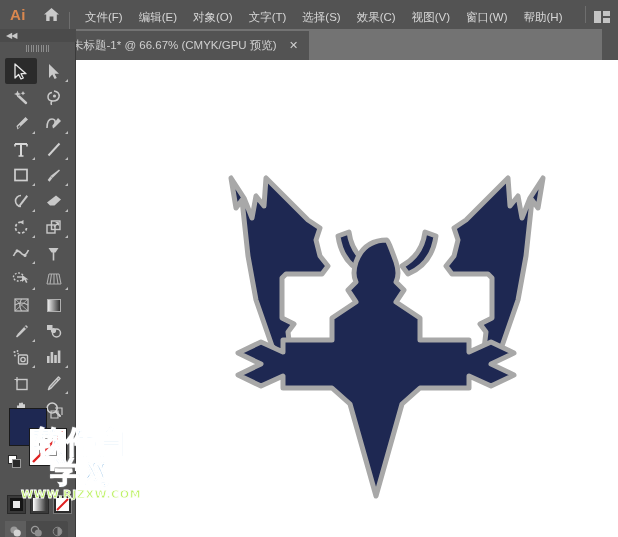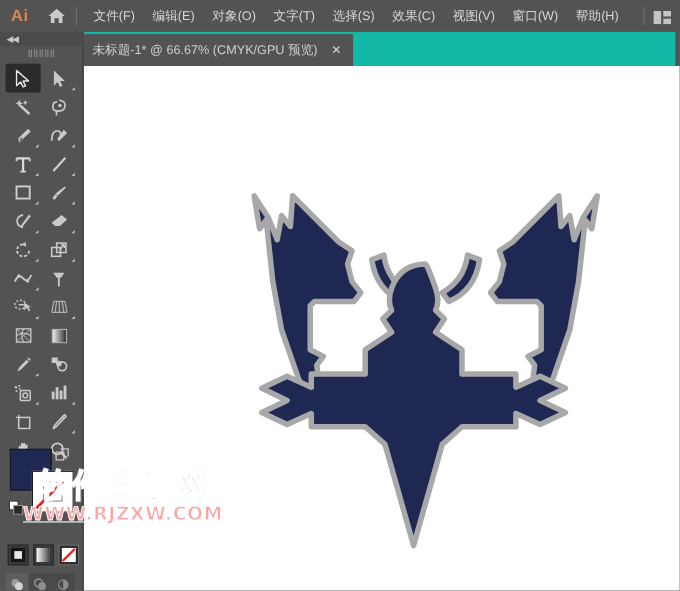--- a/index.html
+++ b/index.html
@@ -8,21 +8,21 @@
     overflow: hidden;
     background: #535353;
     font-family: "Liberation Sans", "DejaVu Sans", sans-serif;
   }
   #app { position: relative; width: 618px; height: 537px; }
 
   
   #menubar {
     position: absolute; left: 0; top: 0; width: 618px; height: 29px;
     background: #535353;
-    display: flex; align-items: center;
+    display: flex; align-items: flex-end;
   }
   #ai-logo {
     width: 36px; height: 29px;
     display: flex; align-items: center; justify-content: center;
     color: #d9874f; font-size: 15px; font-weight: bold;
     letter-spacing: 0.5px;
   }
   #home-icon {
     width: 30px; height: 29px;
     display: flex; align-items: center; justify-content: center;
@@ -36,22 +36,22 @@
     padding: 4px 8px; white-space: nowrap; cursor: default;
   }
   #ws-icon {
     position: absolute; right: 8px; top: 9px;
     width: 16px; height: 12px;
   }
   #ws-sep { position:absolute; right: 32px; top: 6px; width:1px; height:17px; background:#6e6e6e; }
 
   
   #tabbar {
-    position: absolute; left: 72px; top: 29px; width: 542px; height: 31px;
-    background: #14b8a6;
+    position: absolute; left: 60px; top: 29px; width: 542px; height: 31px;
+    background: #737373;
   }
   #doc-tab {
     position: absolute; left: 0; top: 2px; height: 29px;
     background: #535353;
     display: flex; align-items: center;
     padding: 0 4px 0 12px;
   }
   #doc-tab-title {
     color: #cfcfcf; font-size: 11.5px; white-space: nowrap;
   }
@@ -159,25 +159,24 @@
   }
   #wm-cn {
     font-size: 30px; font-weight: bold; color: #1878c8;
     letter-spacing: 1px; line-height: 1;
     -webkit-text-stroke: 1.2px #ffffff;
     text-shadow: 0 0 2px #fff;
     font-family: "DejaVu Sans", sans-serif;
     text-align: center;
   }
   #wm-url {
-    font-size: 17px; font-weight: bold; color: #fca5a5;
+    font-size: 11px; font-weight: bold; color: #bef264;
     letter-spacing: 0.6px; margin-top: 1px;
     -webkit-text-stroke: 0.8px #ffffff;
     font-family: "DejaVu Sans", sans-serif;
-    text-decoration: underline;
   }
 </style>
 </head>
 <body>
 
 <div id="app">
 
   <div id="menubar">
     <div id="ai-logo">Ai</div>
     <div id="home-icon">

